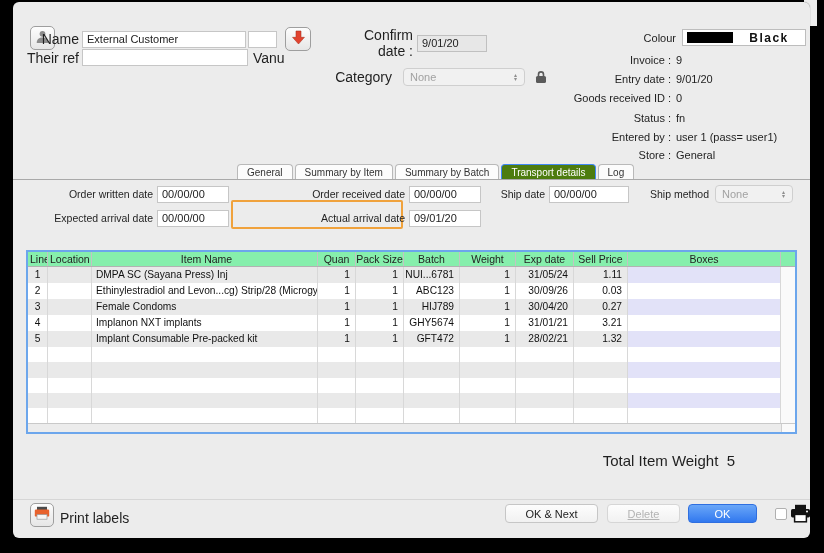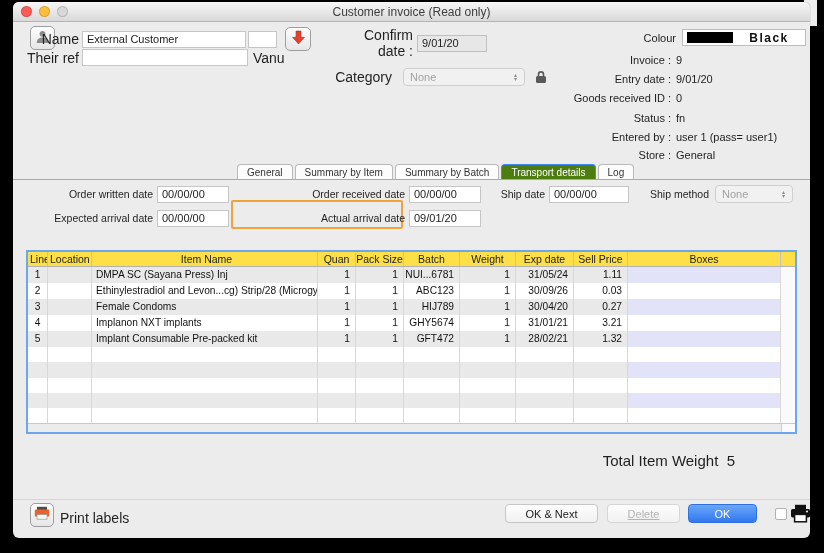--- a/index.html
+++ b/index.html
@@ -53,21 +53,21 @@
 
   
   .t-row { position:absolute; height:18px; display:flex; align-items:center; font-size:10.5px; }
   .t-lbl { text-align:right; color:#1f1f1f; }
   .hl-box { position:absolute; left:218px; top:198px; width:172px; height:29px;
     border:2px solid #f0a23c; border-radius:2px; background:transparent; }
 
   
   .grid { position:absolute; left:13px; top:248px; width:771px; height:184px;
     border:2px solid #6ca6ec; background:#fff; display:flex; flex-direction:column; }
-  .thead { display:flex; height:15px; background:#fde047; border-bottom:1px solid #b2b2b2; }
+  .thead { display:flex; height:15px; background:#86efac; border-bottom:1px solid #b2b2b2; }
   .hcell { font-size:10.5px; color:#222; line-height:14px; text-align:center;
     border-right:1px solid #c3c3c3; overflow:hidden; white-space:nowrap; }
   .hcell.left { text-align:left; padding-left:2px; }
   .trow { display:flex; height:16px; }
   .trow:nth-child(even) .cell { background:#e9e9e9; }
   .trow:nth-child(even) .c-boxes { background:#e2e2f8; }
   .trow .c-scroll { background:#fafafa !important; }
   .cell { font-size:10.2px; color:#111; line-height:16px; border-right:1px solid #d8d8d8;
     overflow:hidden; white-space:nowrap; background:#fff; }
   .num { text-align:right; padding-right:5px; }
@@ -99,28 +99,20 @@
     border:1px solid #b0b0b0; border-radius:2px; background:#fff; cursor:pointer; }
 </style>
 </head>
 <body>
 
 <div class="canvas">
   <div class="behind-win"></div>
 
   <div class="window">
 
-    <div class="titlebar">
-      <div class="lights">
-        <span class="light" style="background: rgb(252, 91, 87);"></span>
-        <span class="light" style="background: rgb(253, 190, 63);"></span>
-        <span class="light" style="background: rgb(216, 216, 216);"></span>
-      </div>
-      <div class="title">Customer invoice (Read only)</div>
-    </div>
 
     <div class="sqbtn person-btn" style="position:absolute;left:17px;top:24px;">
       <span>
         <svg width="17" height="17" viewBox="0 0 20 20">
             <circle cx="10" cy="6.8" r="3.4" fill="#8c8c8c"></circle>
             <path d="M3.2 17.5c0-4.2 3.1-6.2 6.8-6.2s6.8 2 6.8 6.2z" fill="#8c8c8c"></path>
           </svg>
       </span>
     </div>
 

